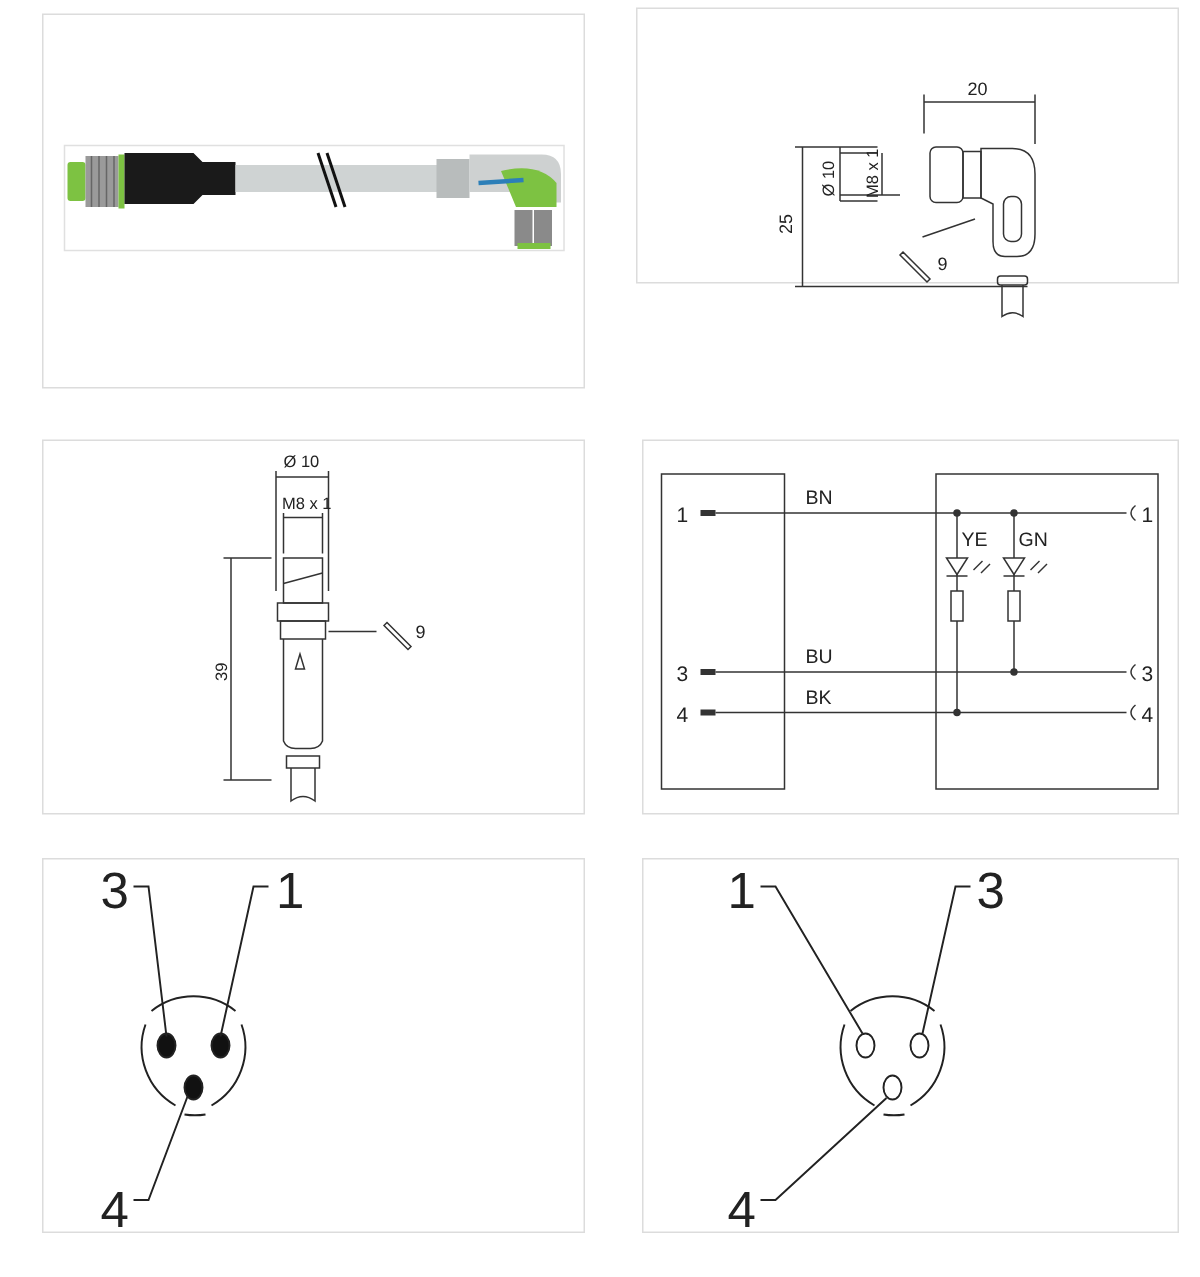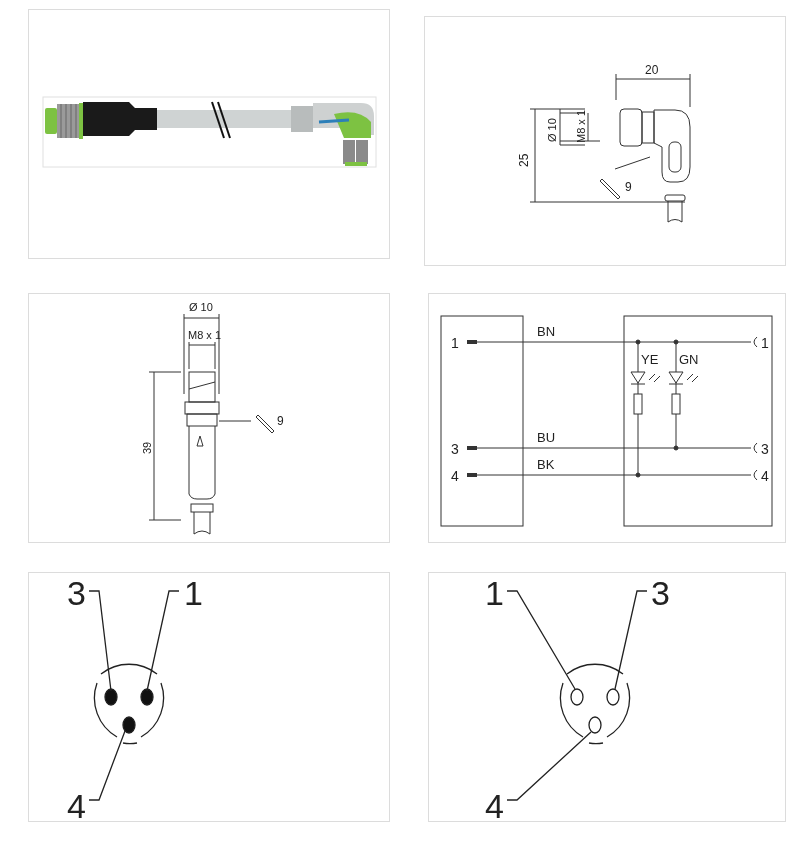--- a/index.html
+++ b/index.html
@@ -33,21 +33,21 @@
     <rect x="262" y="96" width="22" height="26" fill="#b8bcbc"></rect>
     <path d="M284 93 H332 Q345 93 345 106 V125 H330 L320 118 H284 Z" fill="#c9cccc" opacity="0.9"></path>
     <path d="M305 104 Q330 98 342 112 V128 H315 Z" fill="#7dc242"></path>
     <line x1="290" y1="112" x2="320" y2="110" stroke="#2c7fb8" stroke-width="3"></line>
     <rect x="314" y="130" width="12" height="24" fill="#8a8a8a"></rect>
     <rect x="327" y="130" width="12" height="24" fill="#8a8a8a"></rect>
     <rect x="316" y="152" width="22" height="4" fill="#7dc242"></rect>
   </svg>
 </div>
 
-<div class="panel" style="left:424px;top:16px;width:362px;height:250px;padding-left:36px;">
+<div class="panel" style="left:424px;top:5px;width:362px;height:184px;padding-left:36px;">
   <svg width="362" height="250" stroke="#333" fill="none" stroke-width="1">
     <line x1="191" y1="57" x2="191" y2="83"></line>
     <line x1="265" y1="57" x2="265" y2="90"></line>
     <line x1="191" y1="62" x2="265" y2="62"></line>
     <text x="220" y="57" font-size="12" stroke="none">20</text>
     <line x1="105" y1="92" x2="160" y2="92"></line>
     <line x1="105" y1="185" x2="260" y2="185"></line>
     <line x1="110" y1="92" x2="110" y2="185"></line>
     <text x="0" y="0" font-size="12" stroke="none" transform="translate(103,150) rotate(-90)">25</text>
     <line x1="135" y1="92" x2="135" y2="128"></line>

